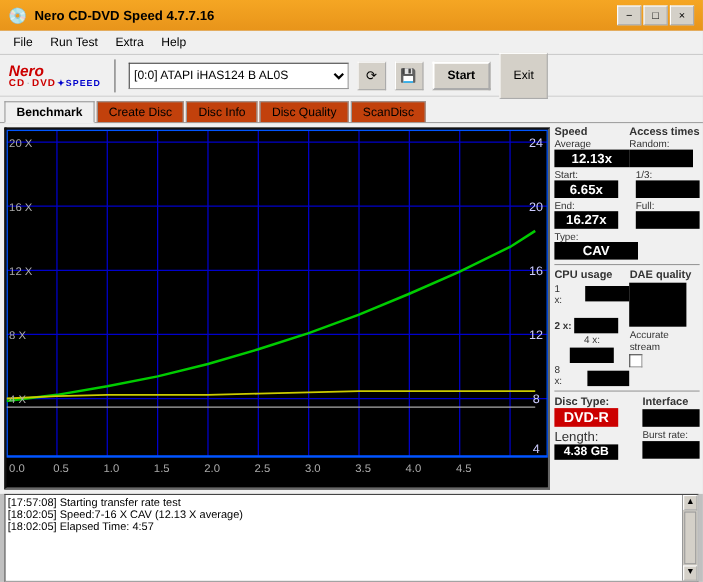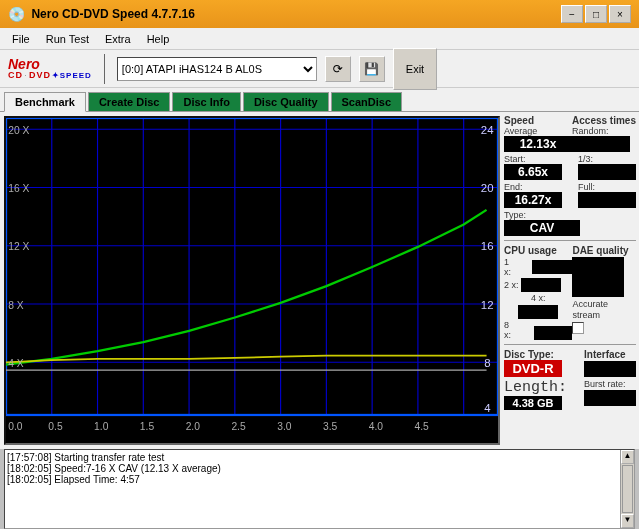--- a/index.html
+++ b/index.html
@@ -18,21 +18,21 @@
     
     
     .toolbar { background: #f0f0f0; height: 38px; display: flex; align-items: center; padding: 2px 8px; gap: 8px; border-bottom: 1px solid #ccc; }
     .drive-select { width: 200px; height: 24px; font-size: 11px; border: 1px inset #999; background: white; }
     .toolbar-icon-btn { width: 26px; height: 26px; background: #d4d0c8; border: 1px outset #fff; cursor: pointer; display: flex; align-items: center; justify-content: center; font-size: 12px; }
     .start-btn { background: #d4d0c8; border: 2px outset #fff; padding: 2px 12px; font-size: 11px; font-weight: bold; cursor: pointer; height: 26px; }
     .exit-btn { background: #d4d0c8; border: 1px outset #fff; padding: 2px 12px; font-size: 11px; cursor: pointer; height: 42px; }
     
     
     .tabs { background: #f0f0f0; height: 24px; display: flex; align-items: flex-end; padding: 0 4px; border-bottom: 1px solid #999; }
-    .tab { padding: 3px 10px; font-size: 11px; cursor: pointer; border: 1px solid #999; border-bottom: none; background: #15803d; margin-right: 2px; font-weight: bold; }
+    .tab { padding: 3px 10px; font-size: 11px; cursor: pointer; border: 1px solid #999; border-bottom: none; background: #c2410c; margin-right: 2px; }
     .tab.active { background: #f0f0f0; font-weight: bold; border-bottom: 1px solid #f0f0f0; position: relative; top: 1px; }
     .log-line { font-size: 10px; color: #000; white-space: nowrap; }
     
     .nero-logo { display: flex; flex-direction: column; line-height: 1; }
     .nero-top { font-size: 14px; font-weight: bold; color: #cc0000; font-style: italic; }
     .nero-bottom { font-size: 9px; color: #333; letter-spacing: 1px; display: flex; align-items: center; gap: 1px; }
     .divider-line { border-left: 1px solid #666; height: 30px; margin: 0 4px; }
   </style>
 </head>
 <body>
@@ -65,20 +65,21 @@
         <span style="color:#cc0000;font-weight:bold;">DVD</span> 
         <span style="color:#0000cc;font-weight:bold;font-size:8px;">✦SPEED</span>
       </span>
   </div>
   <div class="divider-line"></div>
   <select class="drive-select">
     <option>[0:0]  ATAPI iHAS124  B AL0S</option>
   </select>
   <div class="toolbar-icon-btn" title="Refresh">⟳</div>
   <div class="toolbar-icon-btn" title="Save">💾</div>
+  <button class="start-btn">Start</button>
   <button class="exit-btn">Exit</button>
 </div>
 
 <div class="tabs">
   <div class="tab active">Benchmark</div>
   <div class="tab">Create Disc</div>
   <div class="tab">Disc Info</div>
   <div class="tab">Disc Quality</div>
   <div class="tab">ScanDisc</div>
 </div>
@@ -188,21 +189,21 @@
 
     <div style="border-top:1px solid #999; margin:2px 0;"></div>
 
     <div style="display:flex; justify-content:space-between;">
       <div>
         <div style="font-size:10px;font-weight:bold;color:#333;">CPU usage</div>
         <div style="display:flex; gap:14px; align-items:center; margin-top:1px;">
           <span style="font-size:9px;color:#333;">1 x:</span>
           <div style="background:#000;width:40px;height:14px;"></div>
         </div>
-        <div style="display:flex; gap:2px; align-items:center; margin-top:1px;">
+        <div style="display:flex; gap:2px; align-items:center; margin-top:12px;font-weight:bold;">
           <span style="font-size:9px;color:#333;">2 x:</span>
           <div style="background:#000;width:40px;height:14px;"></div>
         </div>
         <div style="display:flex; gap:2px; align-items:center; margin-top:1px;flex-direction:column;">
           <span style="font-size:9px;color:#333;">4 x:</span>
           <div style="background:#000;width:40px;height:14px;"></div>
         </div>
         <div style="display:flex; gap:16px; align-items:flex-end; margin-top:1px;">
           <span style="font-size:9px;color:#333;">8 x:</span>
           <div style="background:#000;width:40px;height:14px;"></div>
@@ -217,21 +218,21 @@
         </div>
       </div>
     </div>
 
     <div style="border-top:1px solid #999; margin:2px 0;"></div>
 
     <div style="display:flex; justify-content:space-between;">
       <div>
         <div style="font-size:10px;font-weight:bold;color:#333;">Disc Type:</div>
         <div style="background:#cc0000;color:#fff;font-size:13px;font-weight:bold;text-align:center;padding:1px 3px;width:58px;">DVD-R</div>
-        <div style="font-size:15px;color:#333;margin-top:2px;font-family:Liberation Mono, monospace;">Length:</div>
+        <div style="font-size:12px;color:#333;margin-top:2px;">Length:</div>
         <div style="background:#000;color:#fff;font-size:11px;font-weight:bold;text-align:center;padding:1px 3px;width:58px;">4.38 GB</div>
       </div>
       <div>
         <div style="font-size:10px;font-weight:bold;color:#333;">Interface</div>
         <div style="background:#000;width:52px;height:16px;margin-top:1px;"></div>
         <div style="font-size:9px;color:#333;margin-top:2px;">Burst rate:</div>
         <div style="background:#000;width:52px;height:16px;margin-top:1px;"></div>
       </div>
     </div>
 

